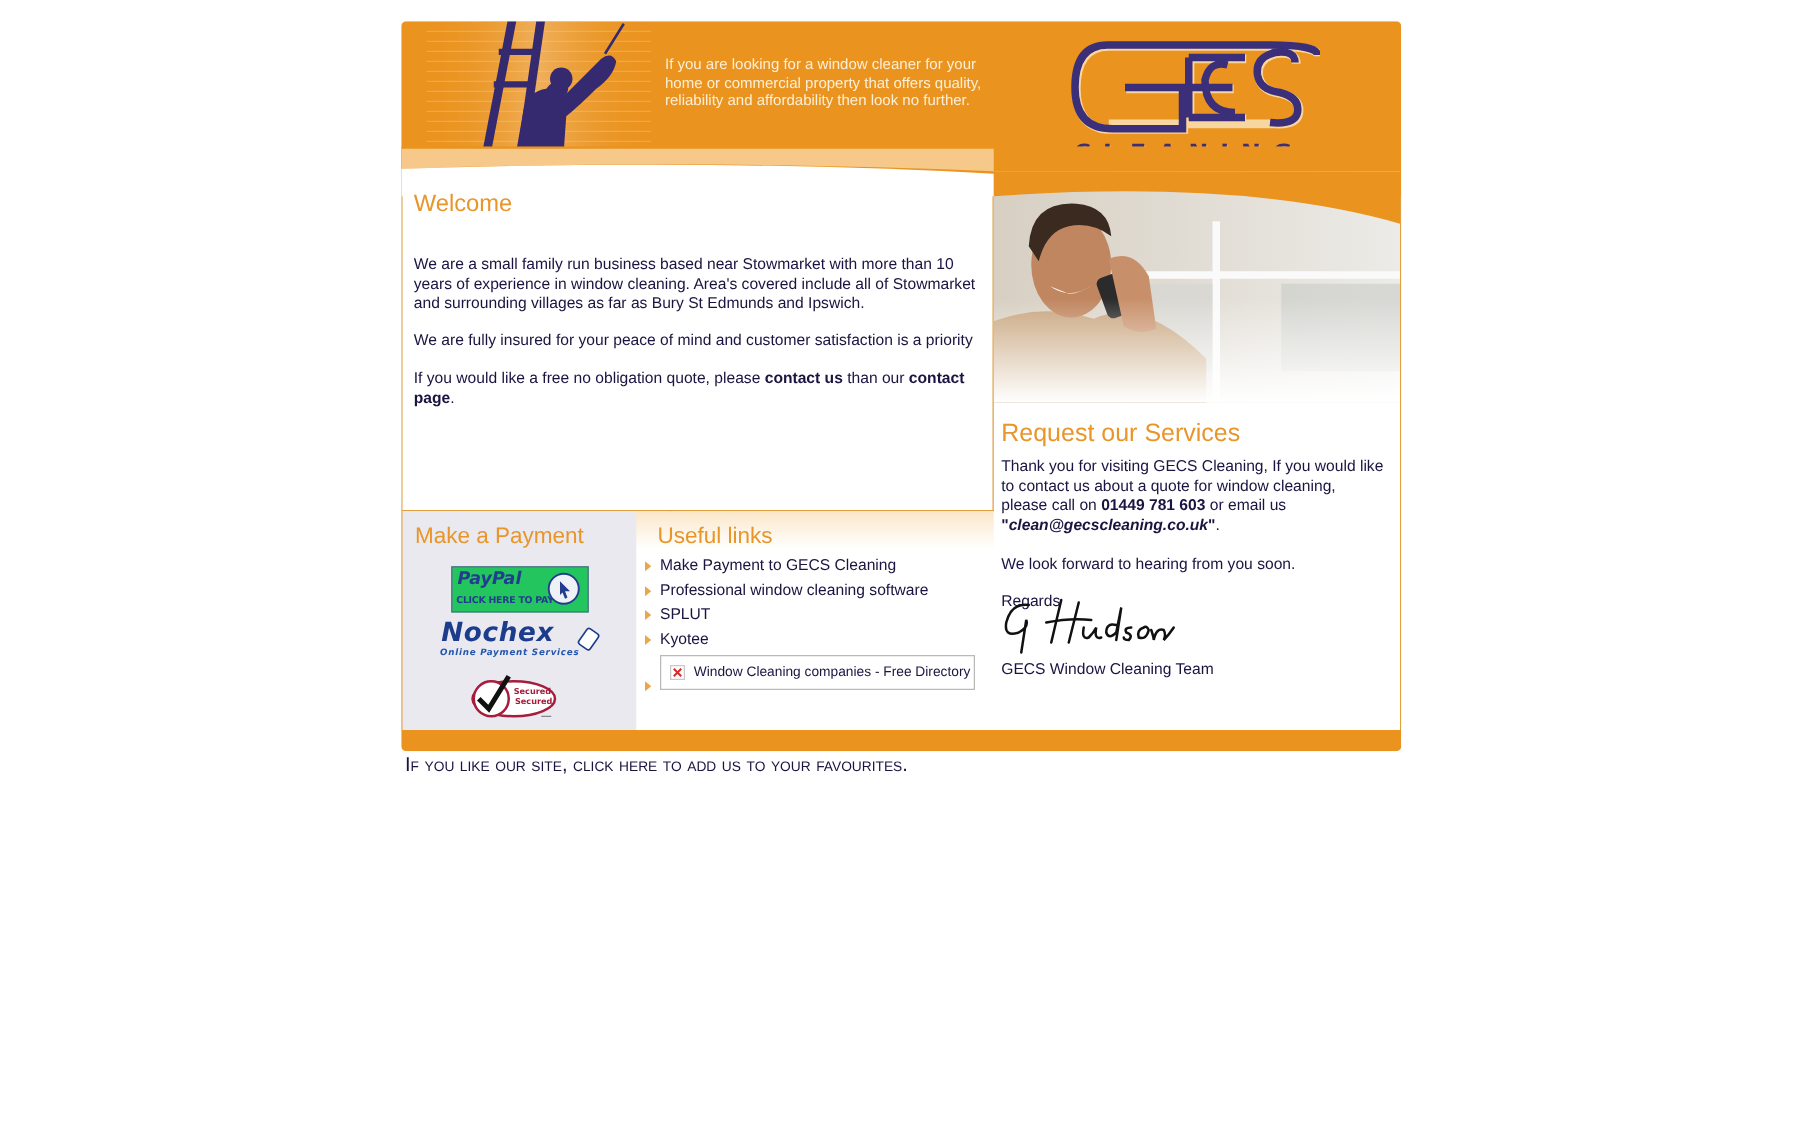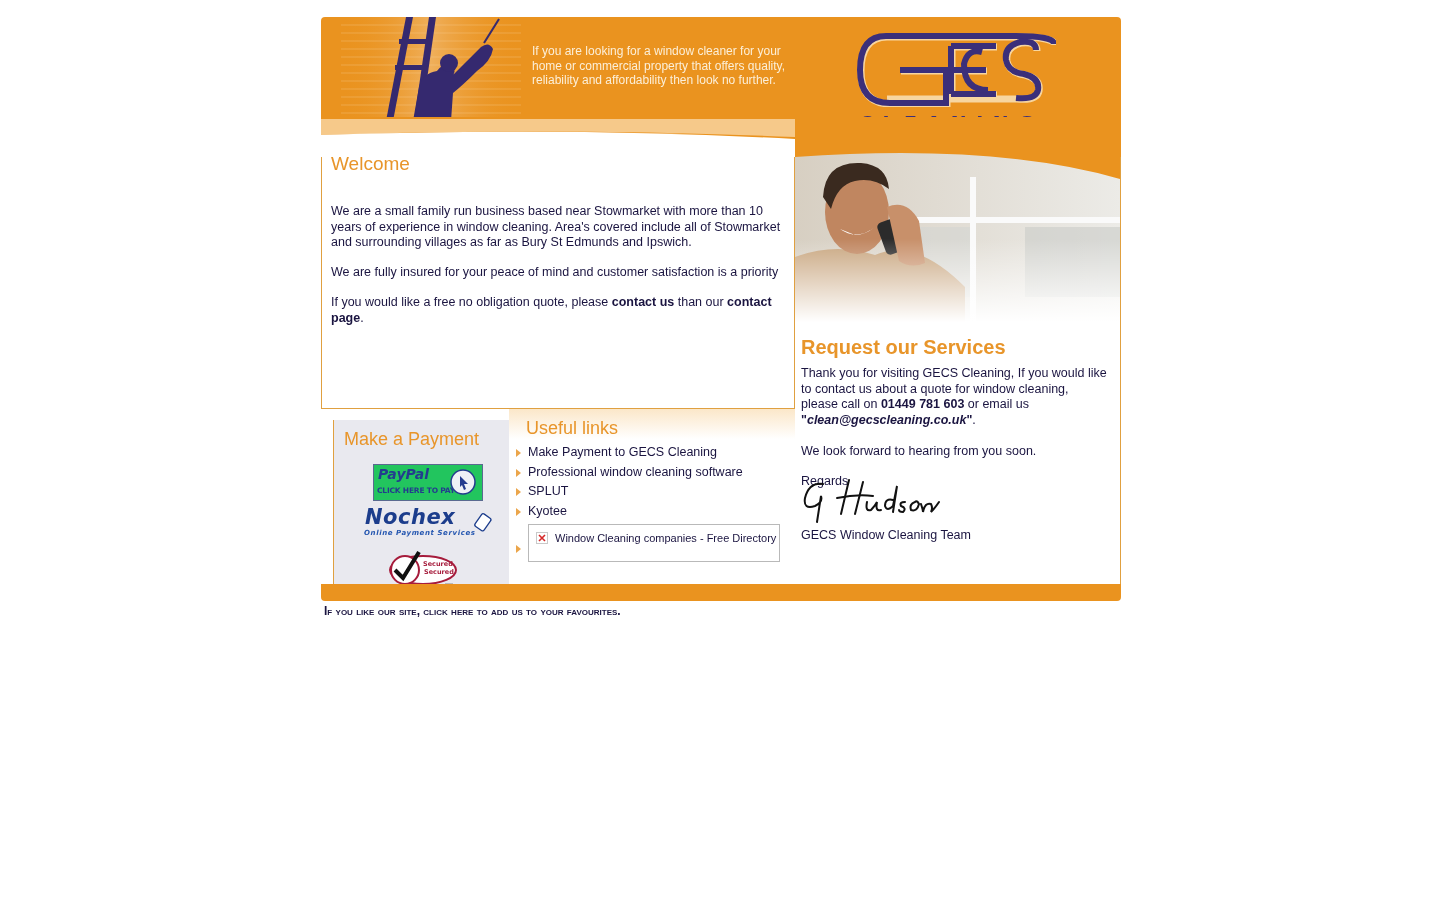--- a/index.html
+++ b/index.html
@@ -16,41 +16,41 @@
   #logo .cleaning { position:absolute; left:3px; top:80px; font-family:"DejaVu Sans", sans-serif; font-weight:bold; font-size:19px; letter-spacing:9.5px; color:#3b2f7a; text-shadow:1px 1px 0 #f7d6a0; }
   
   #welcome { position:absolute; left:0; top:140px; width:474px; height:252px; border-left:1px solid #e0a040; border-right:1px solid #e0a040; border-bottom:1px solid #e0a040; box-sizing:border-box; padding:0 10px 0 9px; font-size:12.5px; line-height:15.5px; }
   #welcome h1 { margin:0; padding-top:0; font-weight:normal; font-size:19px; color:#e8952a; position:absolute; top:-1px; left:9px; }
   #welcome .body { position:absolute; top:47px; left:9px; right:10px; }
   #welcome p { margin:0 0 14.5px 0; }
   #welcome b { font-weight:bold; }
   
   #services { position:absolute; left:474px; top:140px; width:326px; height:427px; border-right:1px solid #e0a040; box-sizing:border-box; }
   #photo { position:absolute; left:0; top:-20px; width:325px; height:185px; }
-  #services h2 { position:absolute; top:179px; left:6px; margin:0; font-weight:bold; font-size:20px; color:#e8952a; }
+  #services h2 { position:absolute; top:179px; left:6px; margin:0; font-weight:normal; font-size:20px; color:#e8952a; }
   #services .text { position:absolute; top:209px; left:6px; right:12px; font-size:12.5px; line-height:15.5px; }
   #services p { margin:0 0 15.5px 0; }
   #signature { display:block; margin-top:-13px; margin-bottom:2px; }
   
-  #payment { position:absolute; left:12px; top:392px; width:216px; height:175px; background:#e9e9ef; border-left:1px solid #e0a040; border-right:1px solid #e0a040; box-sizing:border-box;margin-top:11px; }
+  #payment { position:absolute; left:0; top:392px; width:216px; height:175px; background:#e9e9ef; border-left:1px solid #e0a040; border-right:1px solid #e0a040; box-sizing:border-box; }
   #payment h3 { margin:0; position:absolute; top:9px; left:10px; font-weight:normal; font-size:18px; color:#e8952a; }
   .pay-logo { position:absolute; display:block; }
   
   #links { position:absolute; left:188px; top:392px; width:286px; height:175px; background:linear-gradient(#fbe7c9 0px, #ffffff 30px); }
   #links h3 { margin:0; position:absolute; top:9px; left:17px; font-weight:normal; font-size:18px; color:#e8952a; }
   #links ul { list-style:none; margin:0; padding:0; position:absolute; top:34px; left:6px; right:10px; }
   #links li { position:relative; padding-left:13px; font-size:12.5px; line-height:19.5px; }
   #links li .arrow { position:absolute; left:1px; top:6px; width:0; height:0; border-left:5px solid #e8952a; border-top:4px solid transparent; border-bottom:4px solid transparent; opacity:.85; }
   #links li.banner { margin-top:3px; height:32px; }
   #links li.banner .arrow { top:21px; }
-  #links .banner-box { position:absolute; left:13px; top:0; width:252px; height:38px; border:1px solid #b9b9b9; background:#fff; box-sizing:border-box; font-size:11px; line-height:26px; padding-left:26px; }
+  #links .banner-box { position:absolute; left:13px; top:0; width:252px; height:28px; border:1px solid #b9b9b9; background:#fff; box-sizing:border-box; font-size:11px; line-height:26px; padding-left:26px; }
   #links .banner-box .broken { position:absolute; left:7px; top:7px; width:12px; height:12px; border:1px solid #c9c9c9; box-sizing:border-box; }
   
   #bar { position:absolute; left:0; top:567px; width:800px; height:17px; background:#ea931f; }
-  #fav { position:absolute; left:3px; top:587px; font-size:12px; color:#1a1440; font-variant:small-caps; white-space:nowrap;font-weight:bold; }
+  #fav { position:absolute; left:3px; top:587px; font-size:16px; color:#1a1440; font-variant:small-caps; white-space:nowrap; }
 </style>
 </head>
 <body>
 
 <div id="wrap">
   <div id="frame">
 
     <div id="header">
       <svg class="silhouette" viewBox="0 0 180 110">
         <defs>

